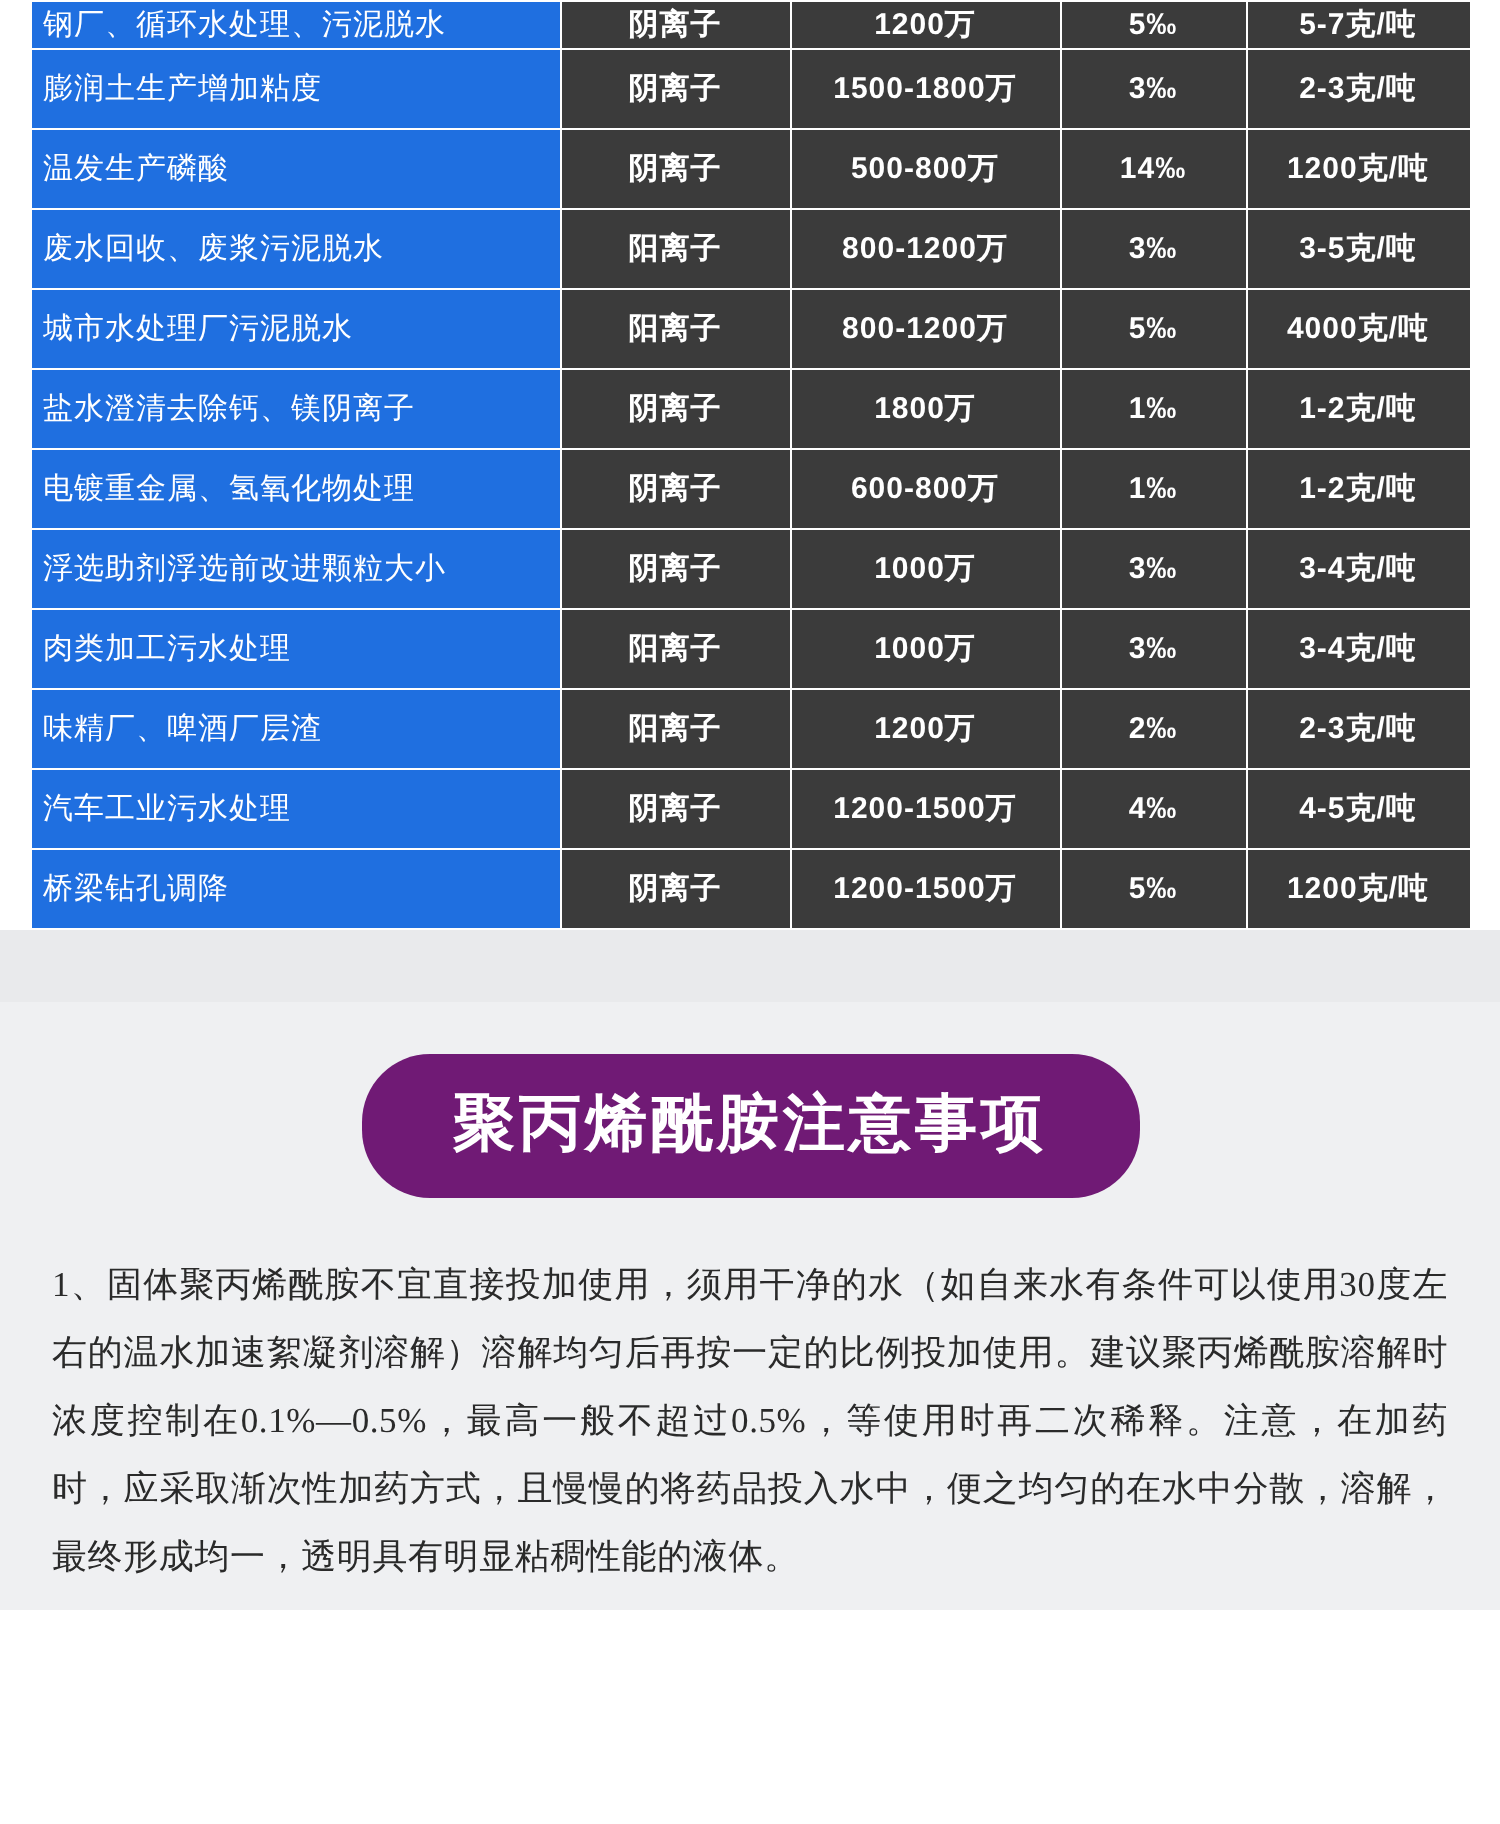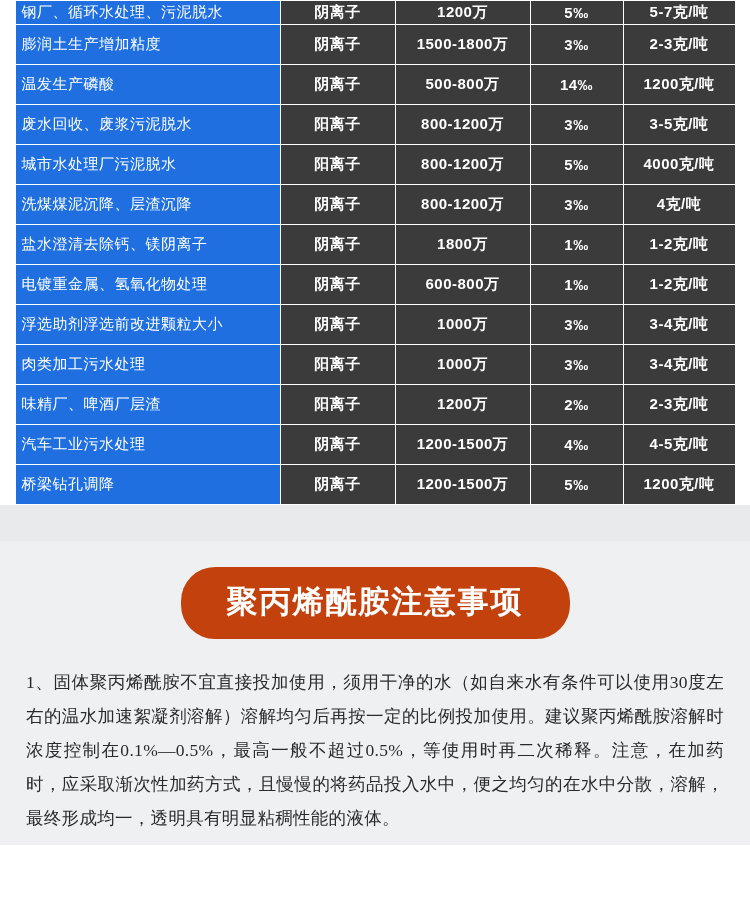--- a/index.html
+++ b/index.html
@@ -67,21 +67,21 @@
     padding: 26px 0 10px 0;
   }
   .ribbon-wrap {
     display: flex;
     justify-content: center;
     align-items: center;
     margin-bottom: 26px;
   }
   .ribbon {
     position: relative;
-    background: #c2410c;
+    background: #701a75;
     color: #ffffff;
     font-size: 31px;
     font-weight: bold;
     letter-spacing: 2px;
     padding: 14px 46px 16px 46px;
     border-radius: 34px;
   }
   .ribbon::before,
   .ribbon::after {
     content: "";
@@ -139,27 +139,20 @@
         <td class="c-amount">3-5克/吨</td>
       </tr>
       <tr>
         <td class="c-use">城市水处理厂污泥脱水</td>
         <td class="c-type">阳离子</td>
         <td class="c-mw">800-1200万</td>
         <td class="c-dose">5‰</td>
         <td class="c-amount">4000克/吨</td>
       </tr>
       <tr>
-        <td class="c-use">洗煤煤泥沉降、层渣沉降</td>
-        <td class="c-type">阴离子</td>
-        <td class="c-mw">800-1200万</td>
-        <td class="c-dose">3‰</td>
-        <td class="c-amount">4克/吨</td>
-      </tr>
-      <tr>
         <td class="c-use">盐水澄清去除钙、镁阴离子</td>
         <td class="c-type">阴离子</td>
         <td class="c-mw">1800万</td>
         <td class="c-dose">1‰</td>
         <td class="c-amount">1-2克/吨</td>
       </tr>
       <tr>
         <td class="c-use">电镀重金属、氢氧化物处理</td>
         <td class="c-type">阴离子</td>
         <td class="c-mw">600-800万</td>

